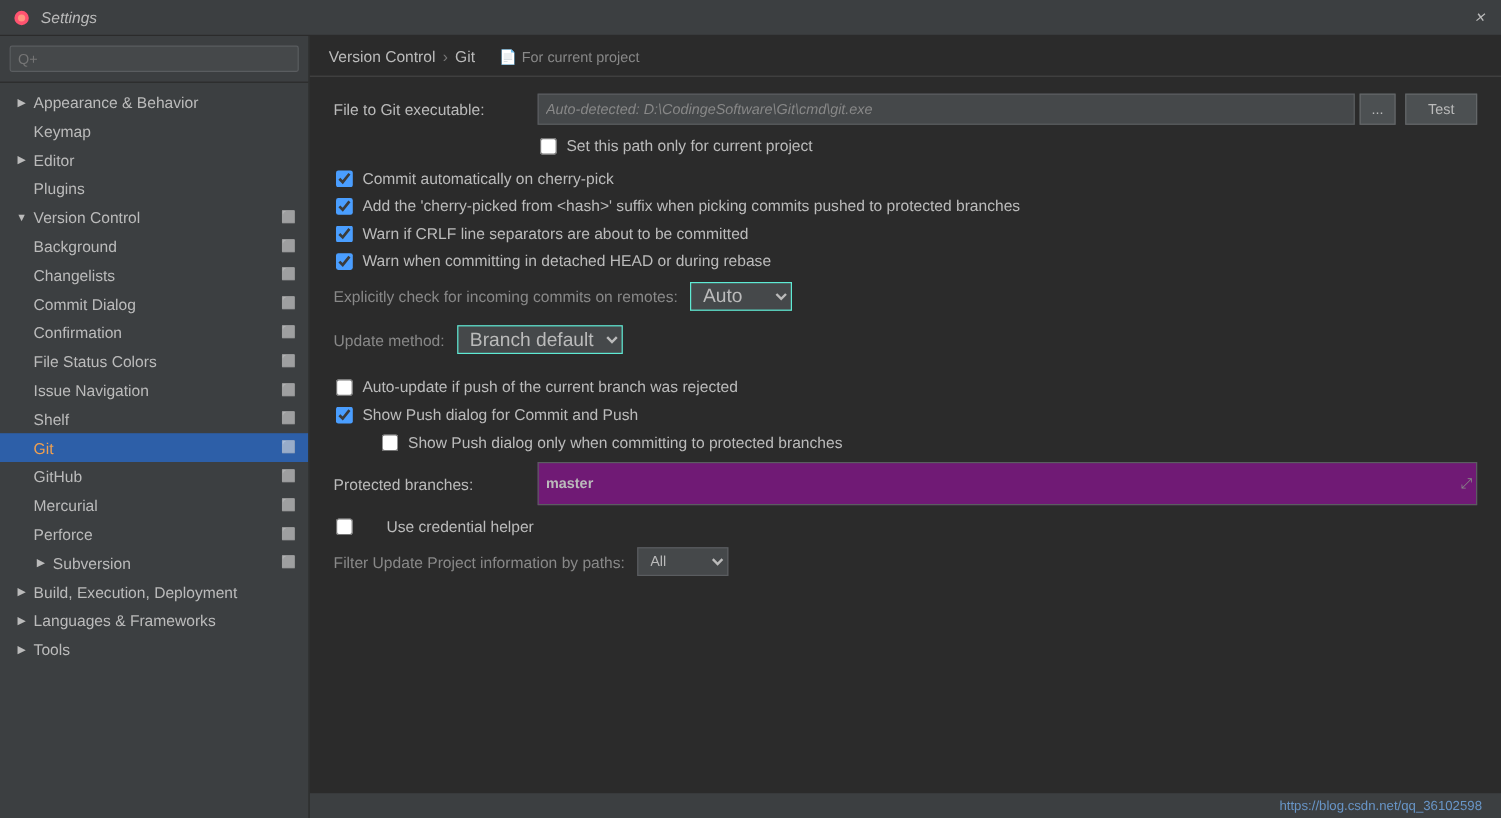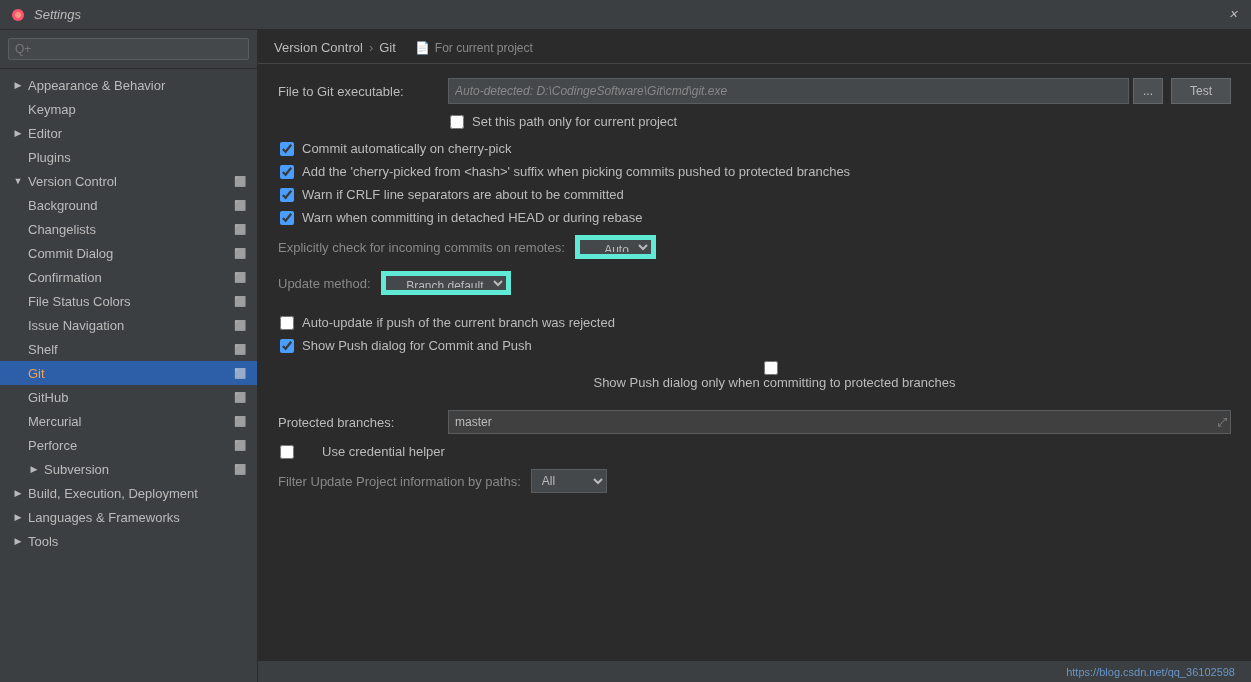--- a/index.html
+++ b/index.html
@@ -223,44 +223,44 @@
       align-items: center;
       margin-bottom: 10px;
     }
     .select-label {
       color: #888;
       font-size: 13px;
       margin-right: 10px;
     }
     .select-dropdown {
       background: #45484a;
-      border: 5px solid #5eead4;
+      border: 1px solid #5eead4;
       color: #bbbbbb;
       padding: 2px 6px;
-      font-size: 12px;
+      font-size: 16px;
       outline: none;
       height: 24px;
       min-width: 80px;
-      text-align: right;
     }
     .protected-row {
       display: flex;
       align-items: center;
       margin-bottom: 10px;
       position: relative;
     }
     .protected-input {
       flex: 1;
-      background: #404040;
+      background: #701a75;
       border: 1px solid #5a5d60;
       color: #bbbbbb;
       padding: 3px 6px;
       font-size: 12px;
       outline: none;
-      height: 24px;
+      height: 36px;
+      font-weight: bold;
     }
     .expand-icon {
       position: absolute;
       right: 4px;
       top: 50%;
       transform: translateY(-50%);
       color: #888;
       font-size: 12px;
     }
     .filter-row {
@@ -498,21 +498,21 @@
       <div class="checkbox-row">
         <input type="checkbox" class="checkbox" id="auto-update" style="">
         <label class="checkbox-label" for="auto-update">Auto-update if push of the current branch was rejected</label>
       </div>
 
       <div class="checkbox-row">
         <input type="checkbox" class="checkbox" id="show-push" checked="" style="">
         <label class="checkbox-label" for="show-push">Show Push dialog for Commit and Push</label>
       </div>
 
-      <div class="checkbox-row indented" style="padding-left: 40px; margin-bottom: 20px; flex-direction: column;">
+      <div class="checkbox-row indented" style="padding-left: 40px; margin-bottom: 9px;">
         <input type="checkbox" class="checkbox" id="show-push-protected" style="">
         <label class="checkbox-label" for="show-push-protected">Show Push dialog only when committing to protected branches</label>
       </div>
 
       <div class="protected-row" style="margin-bottom: 10px;">
         <span class="field-label">Protected branches:</span>
         <input class="protected-input" type="text" value="master" style="">
         <span class="expand-icon">⤢</span>
       </div>
 

